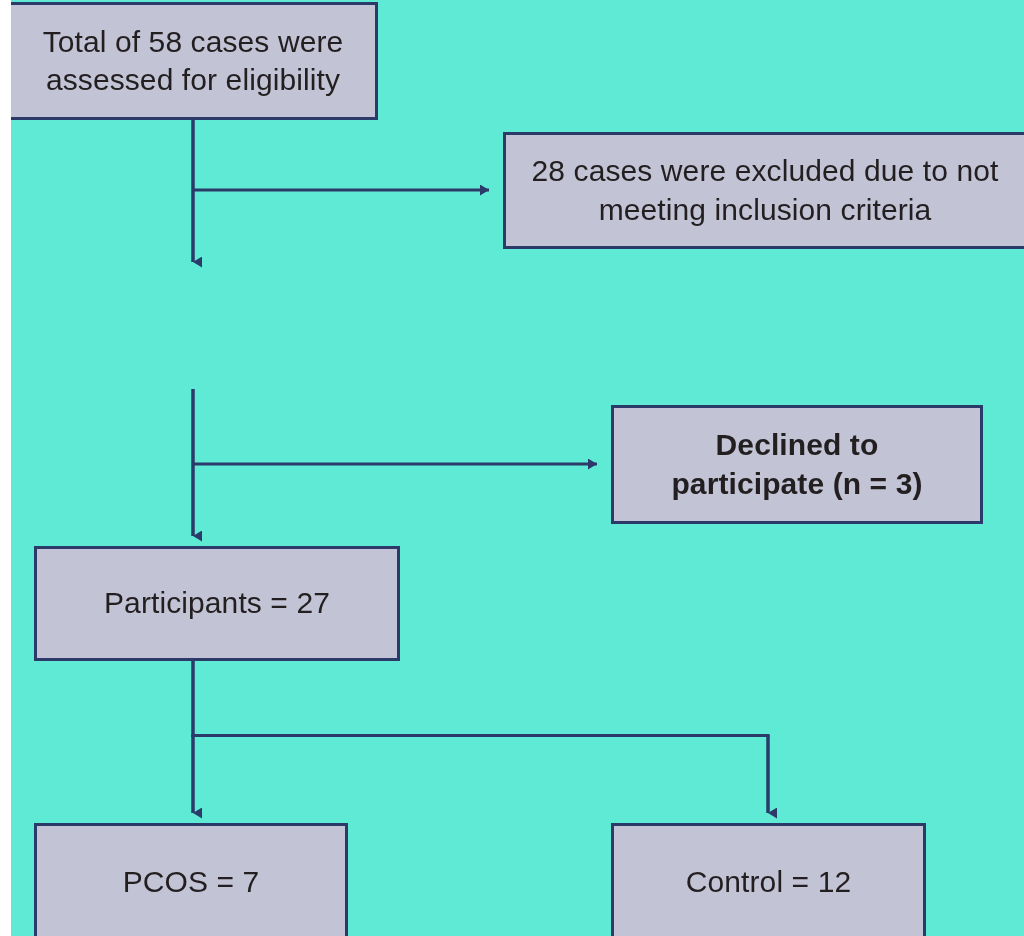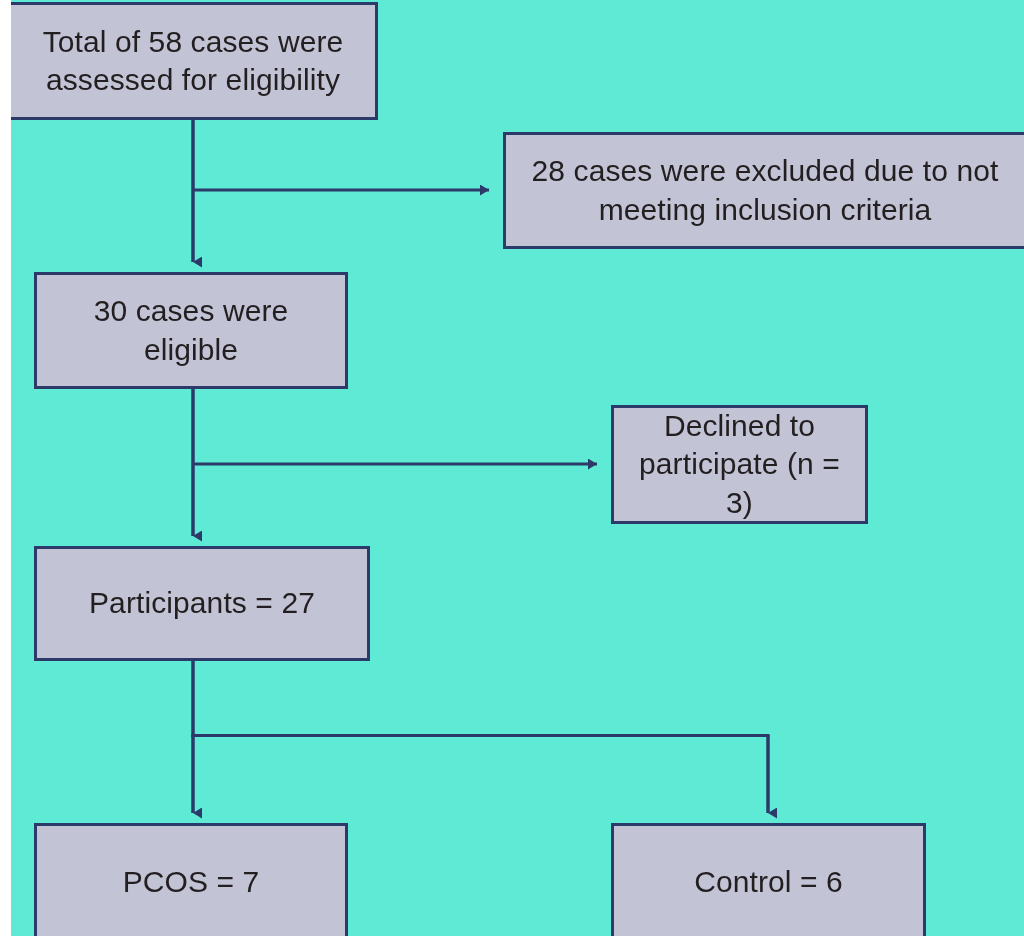--- a/index.html
+++ b/index.html
@@ -43,22 +43,22 @@
     padding: 4px 14px;
   }
   .node-text {
     display: block;
     white-space: pre-line;
   }
   
   #node-assessed   { left: -3px;  top: 2px;   width: 370px; height: 118px; }
   #node-excluded   { left: 492px; top: 132px; width: 524px; height: 117px; }
   #node-eligible   { left: 23px;  top: 272px; width: 314px; height: 117px; }
-  #node-declined   { left: 600px; top: 405px; width: 257px; height: 119px; }
-  #node-participants { left: 23px; top: 546px; width: 336px; height: 115px; align-items: center; }
+  #node-declined   { left: 600px; top: 405px; width: 372px; height: 119px; font-weight: bold; }
+  #node-participants { left: 23px; top: 546px; width: 366px; height: 115px; align-items: center; }
   #node-pcos       { left: 23px;  top: 823px; width: 314px; height: 118px; }
   #node-control    { left: 600px; top: 823px; width: 315px; height: 118px; }
 </style>
 </head>
 <body>
 
 <div id="flow-root">
 
   <svg id="flow-svg" viewBox="0 0 1024 936">
     <defs>
@@ -103,35 +103,31 @@
   <div class="node" id="node-assessed">
     <span class="node-text">Total of 58 cases were
 assessed for eligibility</span>
   </div>
 
   <div class="node" id="node-excluded">
     <span class="node-text">28 cases were excluded due to not
 meeting inclusion criteria</span>
   </div>
 
-  <div class="node" id="node-eligible">
-    <span class="node-text">30 cases were
-eligible</span>
-  </div>
 
   <div class="node" id="node-declined">
     <span class="node-text">Declined to
 participate (n = 3)</span>
   </div>
 
   <div class="node" id="node-participants">
     <span class="node-text">Participants = 27</span>
   </div>
 
   <div class="node" id="node-pcos">
     <span class="node-text">PCOS = 7</span>
   </div>
 
   <div class="node" id="node-control">
-    <span class="node-text">Control = 6</span>
+    <span class="node-text">Control = 12</span>
   </div>
 
 </div>
 
 </body></html>

